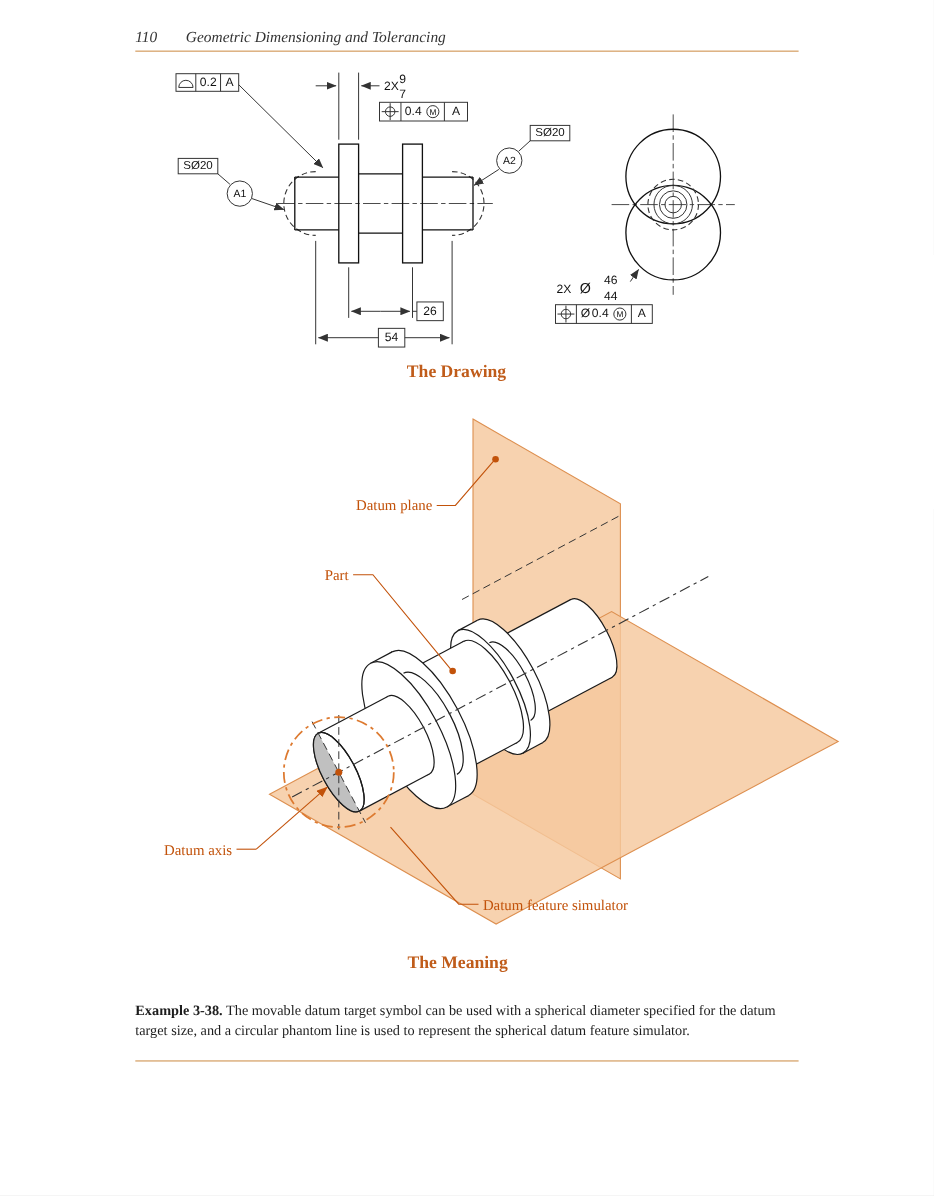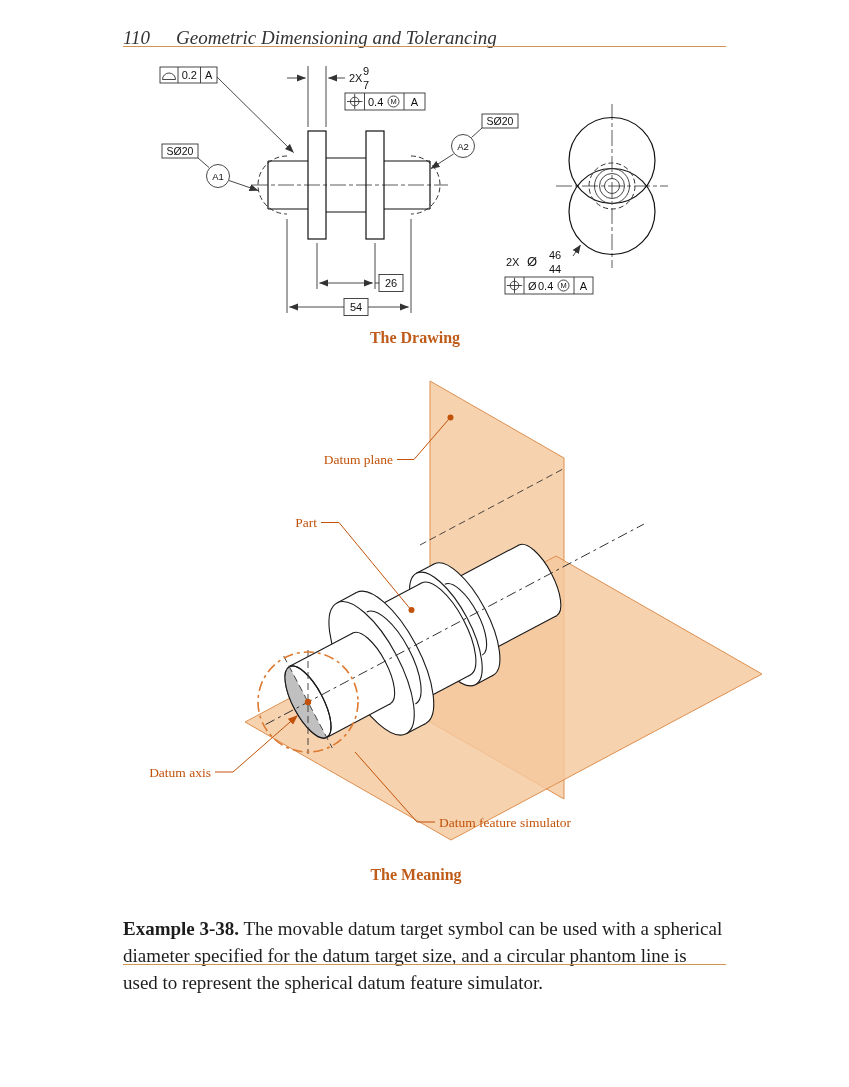--- a/index.html
+++ b/index.html
@@ -2,30 +2,30 @@
 <html><head>
 <meta charset="utf-8">
 <style>
   html,body{margin:0;padding:0;background:#e8e8e8;}
   .page{
     position:relative;width:849px;height:1087px;background:#ffffff;
     font-family:"Liberation Serif",serif;overflow:hidden;margin:0 auto;
   }
   .running-head{
     position:absolute;left:123px;top:27px;width:603px;
-    font-size:19px;font-style:italic;color:#333;
+    font-size:14px;font-style:italic;color:#333;
   }
   .running-head .pnum{margin-right:26px;}
   .rule{position:absolute;left:123px;width:603px;height:1px;background:#d09352;}
   .rule.top{top:46px;}
   .rule.bottom{top:964px;}
   .figure-svg{position:absolute;left:0;top:50px;}
   .caption{
     position:absolute;left:123px;top:897px;width:601px;
-    font-size:19px;line-height:1.42;color:#1d1d1d;text-align:left;
+    font-size:13px;line-height:1.42;color:#1d1d1d;text-align:left;
   }
   .caption .cap-label{font-weight:bold;}
   svg text{user-select:none;}
   .dimtxt{font-family:"Liberation Sans",sans-serif;font-size:11px;fill:#111;}
   .dimtxt-s{font-family:"Liberation Sans",sans-serif;font-size:10.5px;fill:#111;}
   .balloon-txt{font-family:"Liberation Sans",sans-serif;font-size:9.5px;fill:#111;}
   .heading-txt{font-family:"Liberation Serif",serif;font-size:16px;font-weight:bold;fill:#c05c1a;}
   .mlabel{font-family:"Liberation Serif",serif;font-size:13.5px;fill:#c2520a;}
   .thin{stroke:#333;stroke-width:0.9;fill:none;}
   .thick{stroke:#111;stroke-width:1.2;fill:none;}

